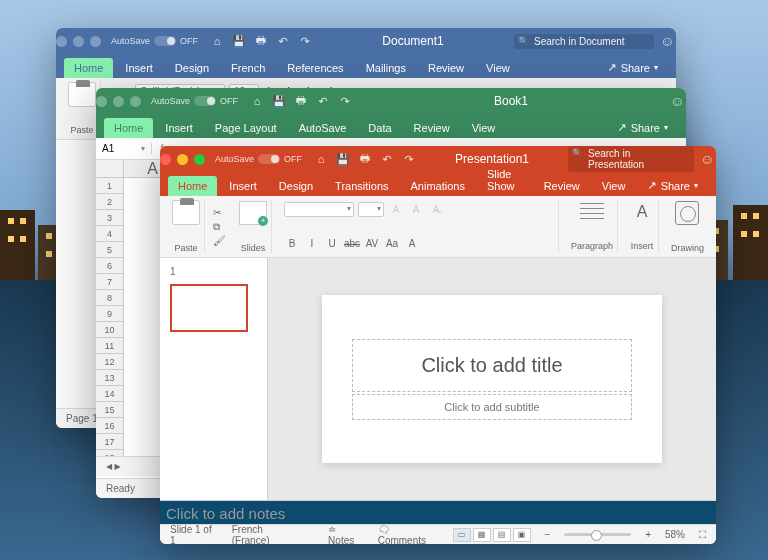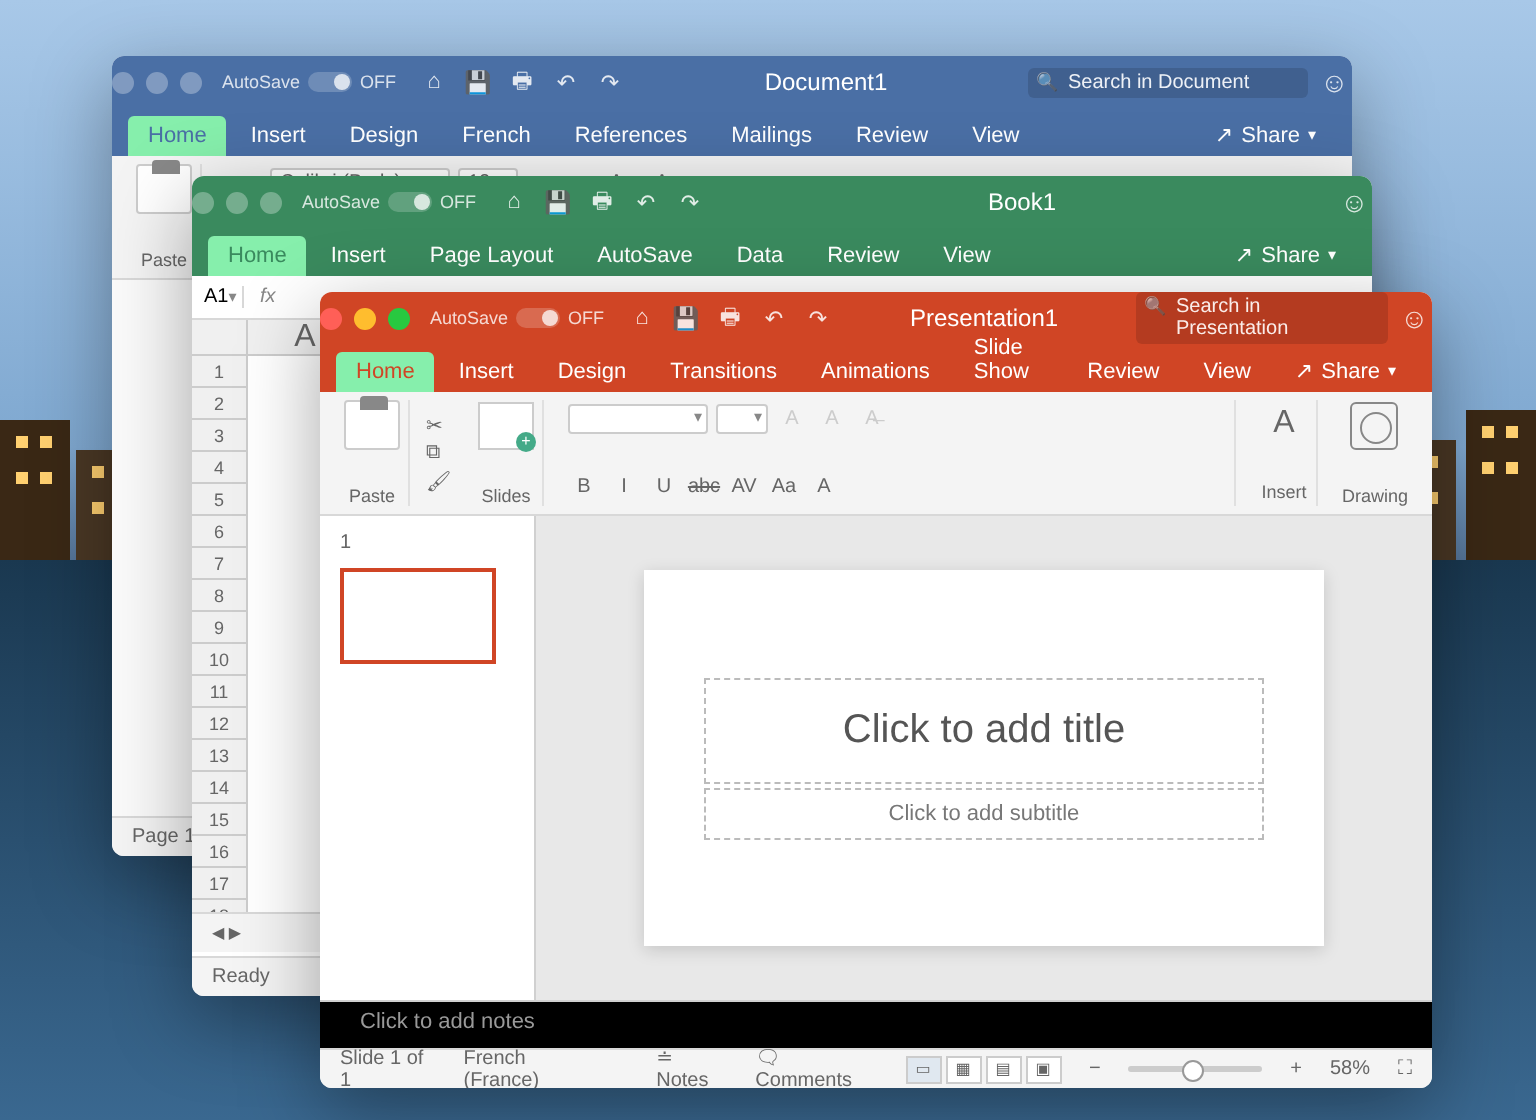--- a/index.html
+++ b/index.html
@@ -39,21 +39,21 @@
 .rgroup:last-child{border:none}
 .paste-icon{width:28px;height:32px;background:#fff;border:1px solid #ccc;border-radius:2px;position:relative}
 .paste-icon::before{content:"";position:absolute;top:-3px;left:7px;width:14px;height:7px;background:#888;border-radius:2px 2px 0 0}
 .rlabel{font-size:9px;color:#666}
 .font-row{display:flex;gap:4px;align-items:center}
 .font-sel{border:1px solid #ccc;background:#fff;padding:1px 14px 1px 4px;font-size:10px;border-radius:2px;position:relative}
 .font-sel::after{content:"▾";position:absolute;right:2px;font-size:8px;color:#888}
 .fbtn{width:16px;height:16px;border:1px solid transparent;display:flex;align-items:center;justify-content:center;color:#666;border-radius:2px}
 
 .formula-bar{height:22px;border-bottom:1px solid #d8d8d8;display:flex;align-items:center;font-size:10px;background:#fff}
-.name-box{width:26px;border-right:1px solid #d8d8d8;padding:0 6px;display:flex;align-items:center;justify-content:space-between}
+.name-box{width:56px;border-right:1px solid #d8d8d8;padding:0 6px;display:flex;align-items:center;justify-content:space-between}
 .fx{padding:0 8px;color:#888;font-style:italic}
 .corner{width:28px;height:18px;background:#f0f0f0;border-right:1px solid #ccc;border-bottom:1px solid #ccc}
 .colhead{height:18px;background:#f0f0f0;border-bottom:1px solid #ccc;display:flex}
 .ch{width:58px;border-right:1px solid #ccc;text-align:center;line-height:18px;color:#666}
 .rowcol{width:28px;background:#f0f0f0;border-right:1px solid #ccc}
 .rh{height:16px;border-bottom:1px solid #ccc;text-align:center;line-height:16px;color:#666;font-size:9px}
 
 .status{height:20px;background:#f4f4f4;border-top:1px solid #d8d8d8;display:flex;align-items:center;padding:0 10px;font-size:10px;color:#666;gap:14px}
 .status .spacer{flex:1}
 .view-btns{display:flex;gap:2px}
@@ -61,25 +61,25 @@
 .vb.active{background:#e0e8f0}
 .zoom-slider{width:70px;height:3px;background:#ccc;position:relative;border-radius:2px}
 .zoom-slider::after{content:"";position:absolute;left:40%;top:-3px;width:9px;height:9px;background:#fff;border:1px solid #999;border-radius:50%}
 
 
 .ppt-body{display:flex;height:calc(100% - 156px);background:#e8e8e8}
 .slide-panel{width:108px;background:#fff;border-right:1px solid #d0d0d0;padding:8px 10px}
 .thumb-num{font-size:10px;color:#666;display:inline-block;vertical-align:top;margin-right:4px}
 .thumb{display:inline-block;width:78px;height:48px;background:#fff;border:2px solid #d04525}
 .slide-area{flex:1;display:flex;align-items:center;justify-content:center;padding:14px}
-.slide{width:340px;height:188px;background:#fff;box-shadow:0 2px 8px rgba(0,0,0,0.15);display:flex;flex-direction:column;align-items:center;justify-content:center;gap:2px}
+.slide{width:340px;height:168px;background:#fff;box-shadow:0 2px 8px rgba(0,0,0,0.15);display:flex;flex-direction:column;align-items:center;justify-content:center;gap:2px}
 .ph{border:1px dashed #bbb;text-align:center;color:#777}
 .ph-title{width:280px;padding:14px 0;font-size:20px;color:#555}
 .ph-sub{width:280px;padding:6px 0;font-size:11px}
-.notes{height:24px;background:#000000;border-top:1px solid #d0d0d0;padding:4px 20px;font-size:11px;color:#999}
+.notes{height:24px;background:#0c4a6e;border-top:1px solid #d0d0d0;padding:4px 6px;font-size:15px;color:#999}
 
 .new-slide-icon{width:28px;height:24px;background:#fff;border:1px solid #ccc;position:relative}
 .new-slide-icon::after{content:"+";position:absolute;right:-2px;bottom:-2px;width:10px;height:10px;background:#4a8;color:#fff;border-radius:50%;font-size:8px;text-align:center;line-height:10px}
 .shape-icon{width:24px;height:24px;border:1px solid #888;border-radius:3px;position:relative}
 .shape-icon::after{content:"";position:absolute;top:4px;left:4px;width:14px;height:14px;border:1px solid #888;border-radius:50%}
 .para-icon{width:24px;height:20px;background:repeating-linear-gradient(to bottom,#888 0,#888 1px,transparent 1px,transparent 5px)}
 .draw-icon{width:24px;height:20px;color:#666;font-size:16px;text-align:center}
 .mini-btns{display:flex;flex-direction:column;gap:2px;font-size:10px}
 .mini-btns span{width:14px;height:12px}
 
@@ -310,20 +310,24 @@
         <span class="fbtn">B</span>
         <span class="fbtn">I</span>
         <span class="fbtn">U</span>
         <span class="fbtn" style="text-decoration:line-through">abc</span>
         <span class="fbtn">AV</span>
         <span class="fbtn">Aa</span>
         <span class="fbtn">A</span>
       </div>
     </div>
     <div class="rgroup">
+      <div class="para-icon"></div>
+      <div class="rlabel">Paragraph</div>
+    </div>
+    <div class="rgroup">
       <div class="draw-icon">A</div>
       <div class="rlabel">Insert</div>
     </div>
     <div class="rgroup">
       <div class="shape-icon"></div>
       <div class="rlabel">Drawing</div>
     </div>
   </div>
   <div class="ppt-body">
     <div class="slide-panel">

